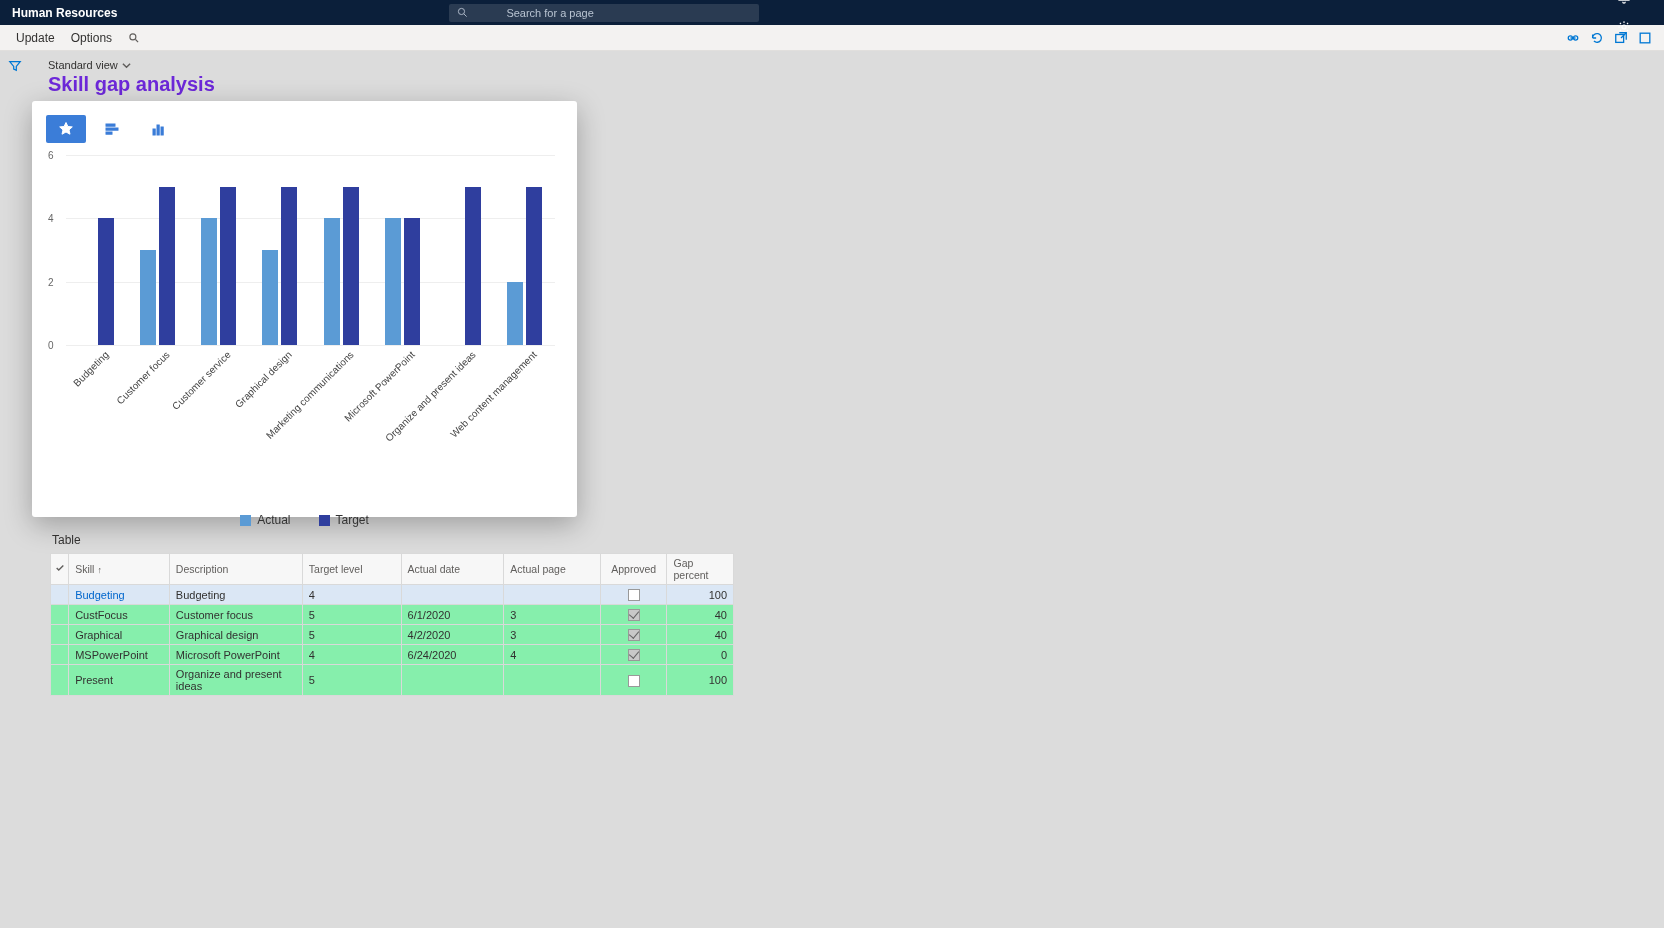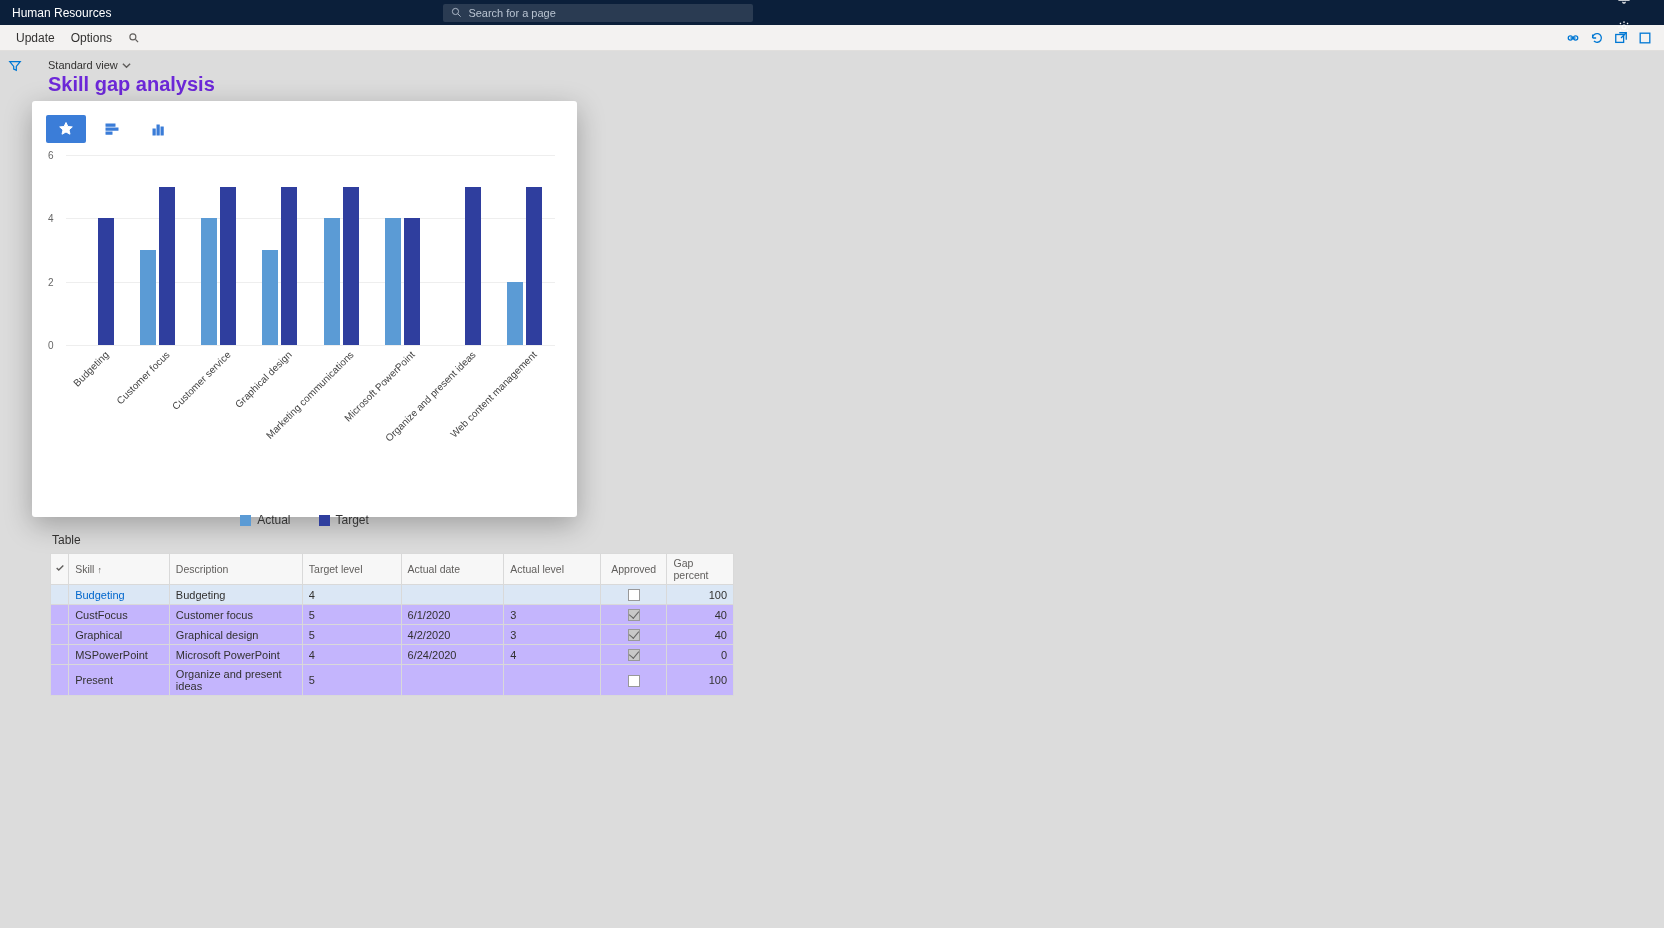--- a/index.html
+++ b/index.html
@@ -1,23 +1,23 @@
 <!DOCTYPE html>
 <html><head>
 <meta charset="utf-8">
 <style>
   * { box-sizing: border-box; margin: 0; padding: 0; }
   html, body { width: 1664px; height: 928px; font-family: "Segoe UI", Arial, sans-serif; overflow: hidden; background: #f0f0f0; }
   
   .topbar { height: 25px; background: #0b1f3a; color: #fff; display: flex; align-items: center; font-size: 12px; }
-  .topbar .app-name { padding: 0 12px; font-weight: 400; }
+  .topbar .app-name { padding: 0 12px; font-weight: 700; }
   .topbar .spacer { flex: 1; }
   .topbar .search { width: 310px; height: 18px; background: #2a3b52; border-radius: 2px; display: flex; align-items: center; padding: 0 8px; color: #b9c4d2; margin-left: 320px; }
   .topbar .search svg { width: 11px; height: 11px; margin-right: 6px; fill: #b9c4d2; }
-  .topbar .search span { font-size: 11px; }
+  .topbar .search span { font-size: 11px; margin-left: 32px; }
   .topbar .right { display: flex; gap: 16px; padding-right: 16px; flex-direction: column; }
   .topbar .right .co { font-size: 11px; }
   .topbar .right .i { width: 14px; height: 14px; display: inline-flex; align-items: center; justify-content: center; }
   .topbar .right .i svg { width: 14px; height: 14px; fill: none; stroke: #fff; stroke-width: 1.3; }
   
   .cmdbar { height: 26px; background: #f3f2f1; border-bottom: 1px solid #e1dfdd; display: flex; align-items: center; font-size: 12px; color: #323130; padding: 0 8px; }
   .cmdbar .cmd { padding: 0 8px; cursor: pointer; }
   .cmdbar .cmd.sicon { display:flex; align-items:center; }
   .cmdbar .cmd.sicon svg { width:12px; height:12px; stroke:#605e5c; fill:none; stroke-width:1.5; }
   .cmdbar .right { margin-left: auto; display: flex; gap: 10px; padding-right: 4px;}
@@ -49,21 +49,21 @@
   .bar.actual { background: #5b9bd5; }
   .bar.target { background: #2f3e9e; }
   .xlabels { position: absolute; left: 20px; right:8px; bottom: -6px; height: 82px; }
   .xl { position: absolute; font-size: 10px; color: #444; transform-origin: left top; transform: rotate(-45deg) translate(-100%, 0); white-space: nowrap; }
   .legend { margin-top: 94px; display: flex; justify-content: center; gap: 28px; font-size: 12px; color: #333; }
   .legend .sw { width: 11px; height: 11px; display:inline-block; margin-right:6px; vertical-align:middle;}
   .legend .sw.a { background:#5b9bd5;} .legend .sw.t{background:#2f3e9e;}
   
   .table-section { position: absolute; left: 50px; right: 0; top: 478px; }
   .table-title { font-size: 12px; color: #323130; padding: 4px 2px 6px; }
-  .tbl { border-collapse: collapse; background: #c4b5fd; font-size: 11px; color: #323130; width: 684px; }
+  .tbl { border-collapse: collapse; background: #86efac; font-size: 11px; color: #323130; width: 684px; }
   .tbl th, .tbl td { border: 1px solid #d9d9d9; padding: 3px 6px; height: 18px; text-align: left; }
   .tbl th { background: #f7f7f7; font-weight: 400; color: #605e5c; font-size: 10.5px; }
   .tbl th.chk, .tbl td.chk { width: 18px; text-align:center; padding:0;}
   .tbl th.skill { width: 100px;} .tbl th.desc{width:132px;} .tbl th.tl{width:98px;}
   .tbl th.ad{width:102px;} .tbl th.al{width:96px;} .tbl th.ap{width:66px;text-align:center;}
   .tbl th.gp{width:66px; }
   .tbl td.gp { text-align: right; }
   .tbl td.ap { text-align: center; }
   .tbl tr.sel td { background: #dbe7f5; }
   .tbl td.skill a { color: #0066cc; text-decoration: none; }
@@ -250,21 +250,21 @@
     <table class="tbl">
       <thead>
         <tr>
           <th class="chk"><svg class="hdrchk" viewBox="0 0 12 12">
                 <path d="M2 6l2.5 2.5L10 3"></path>
               </svg></th>
           <th class="skill"><span>Skill</span><span class="sortglyph">↑</span></th>
           <th class="desc">Description</th>
           <th class="tl">Target level</th>
           <th class="ad">Actual date</th>
-          <th class="al">Actual level</th>
+          <th class="al">Actual page</th>
           <th class="ap">Approved</th>
           <th class="gp">Gap percent</th>
         </tr>
       </thead>
       <tbody id="tblbody">
           <tr class="sel">
             <td class="chk"></td>
             <td class="skill"><a href="#">Budgeting</a></td>
             <td>Budgeting</td>
             <td>4</td>

